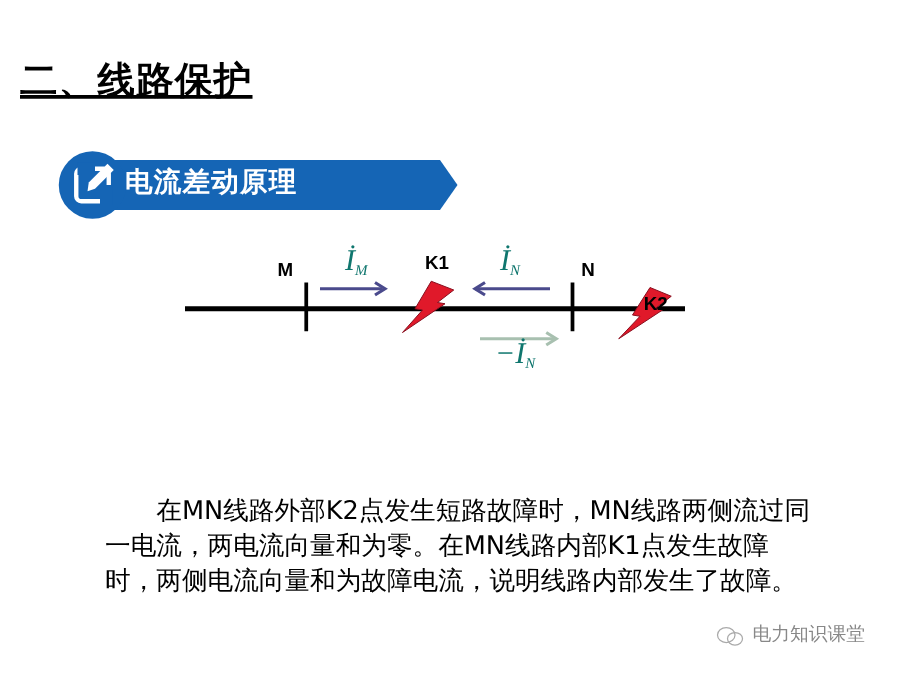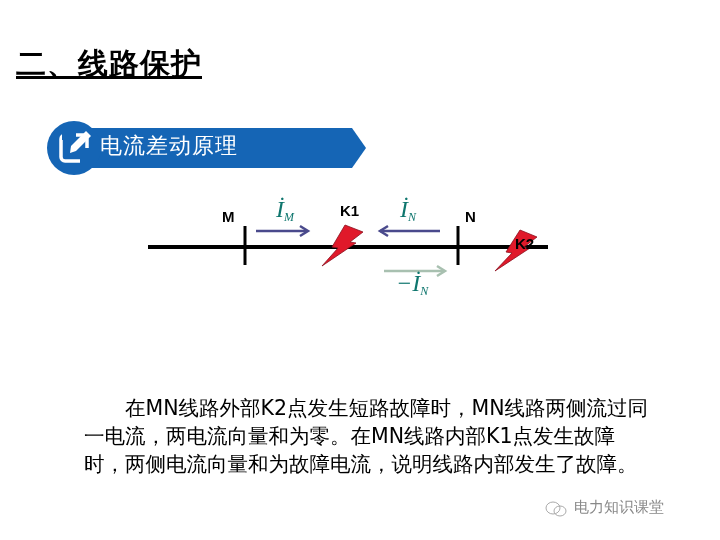--- a/index.html
+++ b/index.html
@@ -1,27 +1,27 @@
 <!DOCTYPE html>
 <html><head>
 <meta charset="utf-8">
 <style>
   html, body { margin:0; padding:0; }
   body { width:720px; height:540px; background:#ffffff; position:relative; overflow:hidden;
          font-family:"DejaVu Sans", "Liberation Sans", sans-serif; }
   .title { position:absolute; left:16px; top:44px; font-size:30px; font-weight:bold; color:#000;
            letter-spacing:1px;text-decoration:underline; }
   .banner { position:absolute; left:48px; top:126px; width:318px; height:42px; }
-  .banner-text { position:absolute; left:100px; top:131px; font-size:22px; font-weight:normal; color:#fff; letter-spacing:1px; }
+  .banner-text { position:absolute; left:100px; top:131px; font-size:22px; font-weight:bold; color:#fff; letter-spacing:1px; }
   .lbl { position:absolute; font-family:"Liberation Sans", sans-serif; font-weight:bold; font-size:15px; color:#000; }
   .cur { position:absolute; font-family:"Liberation Serif", serif; font-style:italic; font-size:24px; color:#0f766e; }
   .cur sub { font-size:12px; vertical-align:-4px; }
   .para { position:absolute; left:84px; top:346px; width:570px; font-size:20.5px; line-height:28px; color:#000;
           text-indent:2em;margin-top:48px; }
-  .watermark { position:absolute; left:544px; top:498px; font-size:15px; color:#888; }
+  .watermark { position:absolute; left:572px; top:498px; font-size:15px; color:#888; }
   svg { position:absolute; left:0; top:0; }
 </style>
 </head>
 <body>
 
 <div class="title">二、线路保护</div>
 
 <svg class="banner" width="720" height="540" viewBox="0 0 720 540" style="left:0;top:0;width:720px;height:540px;">
   <polygon points="72,128 352,128 366,148 352,168 72,168" fill="#1565b5"></polygon>
   <circle cx="74" cy="148" r="27" fill="#1565b5"></circle>

